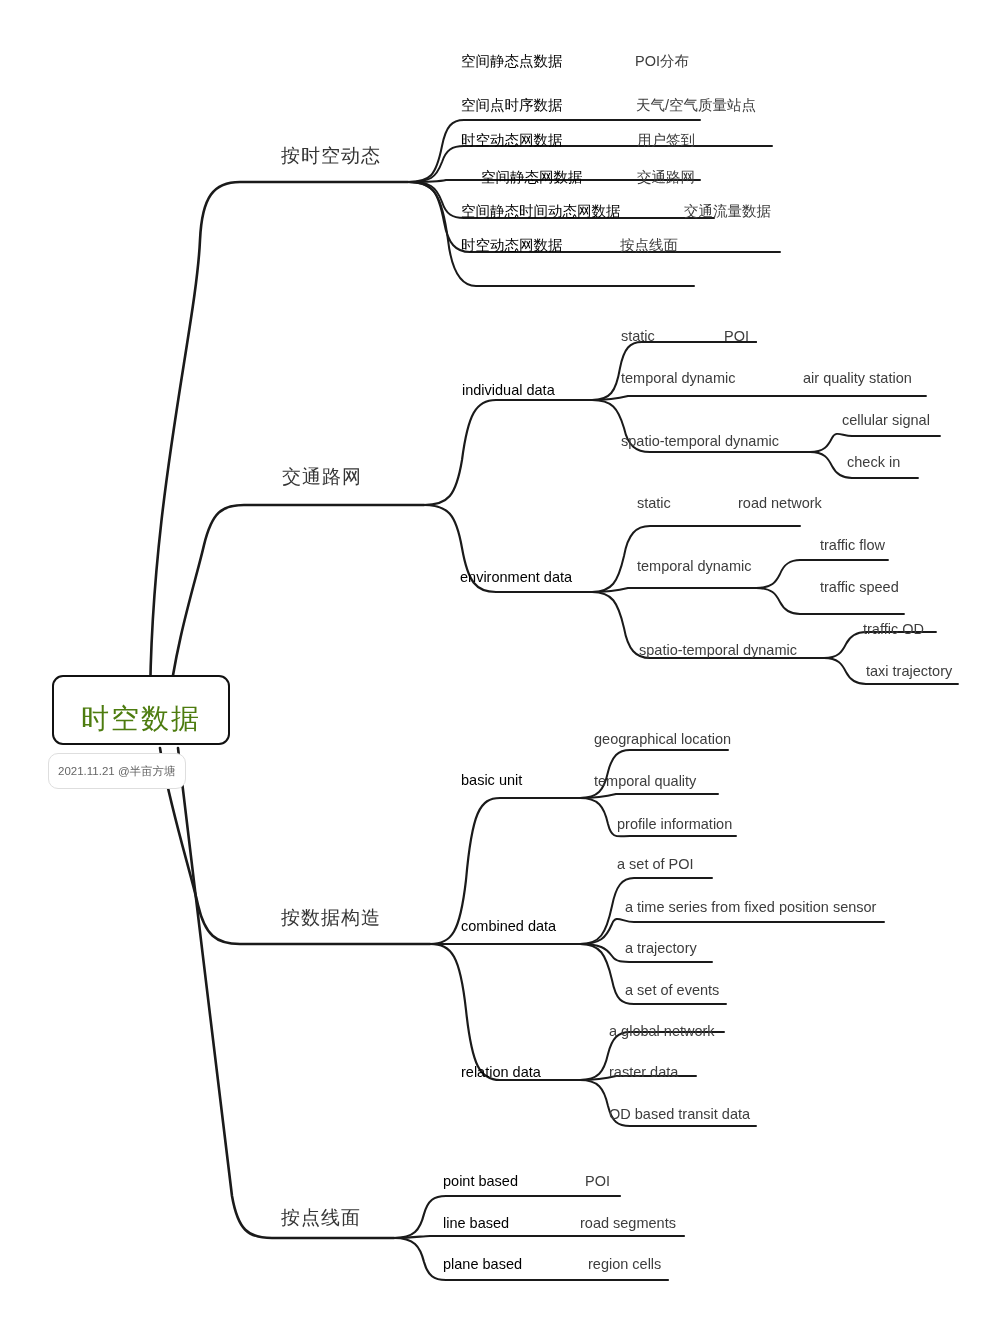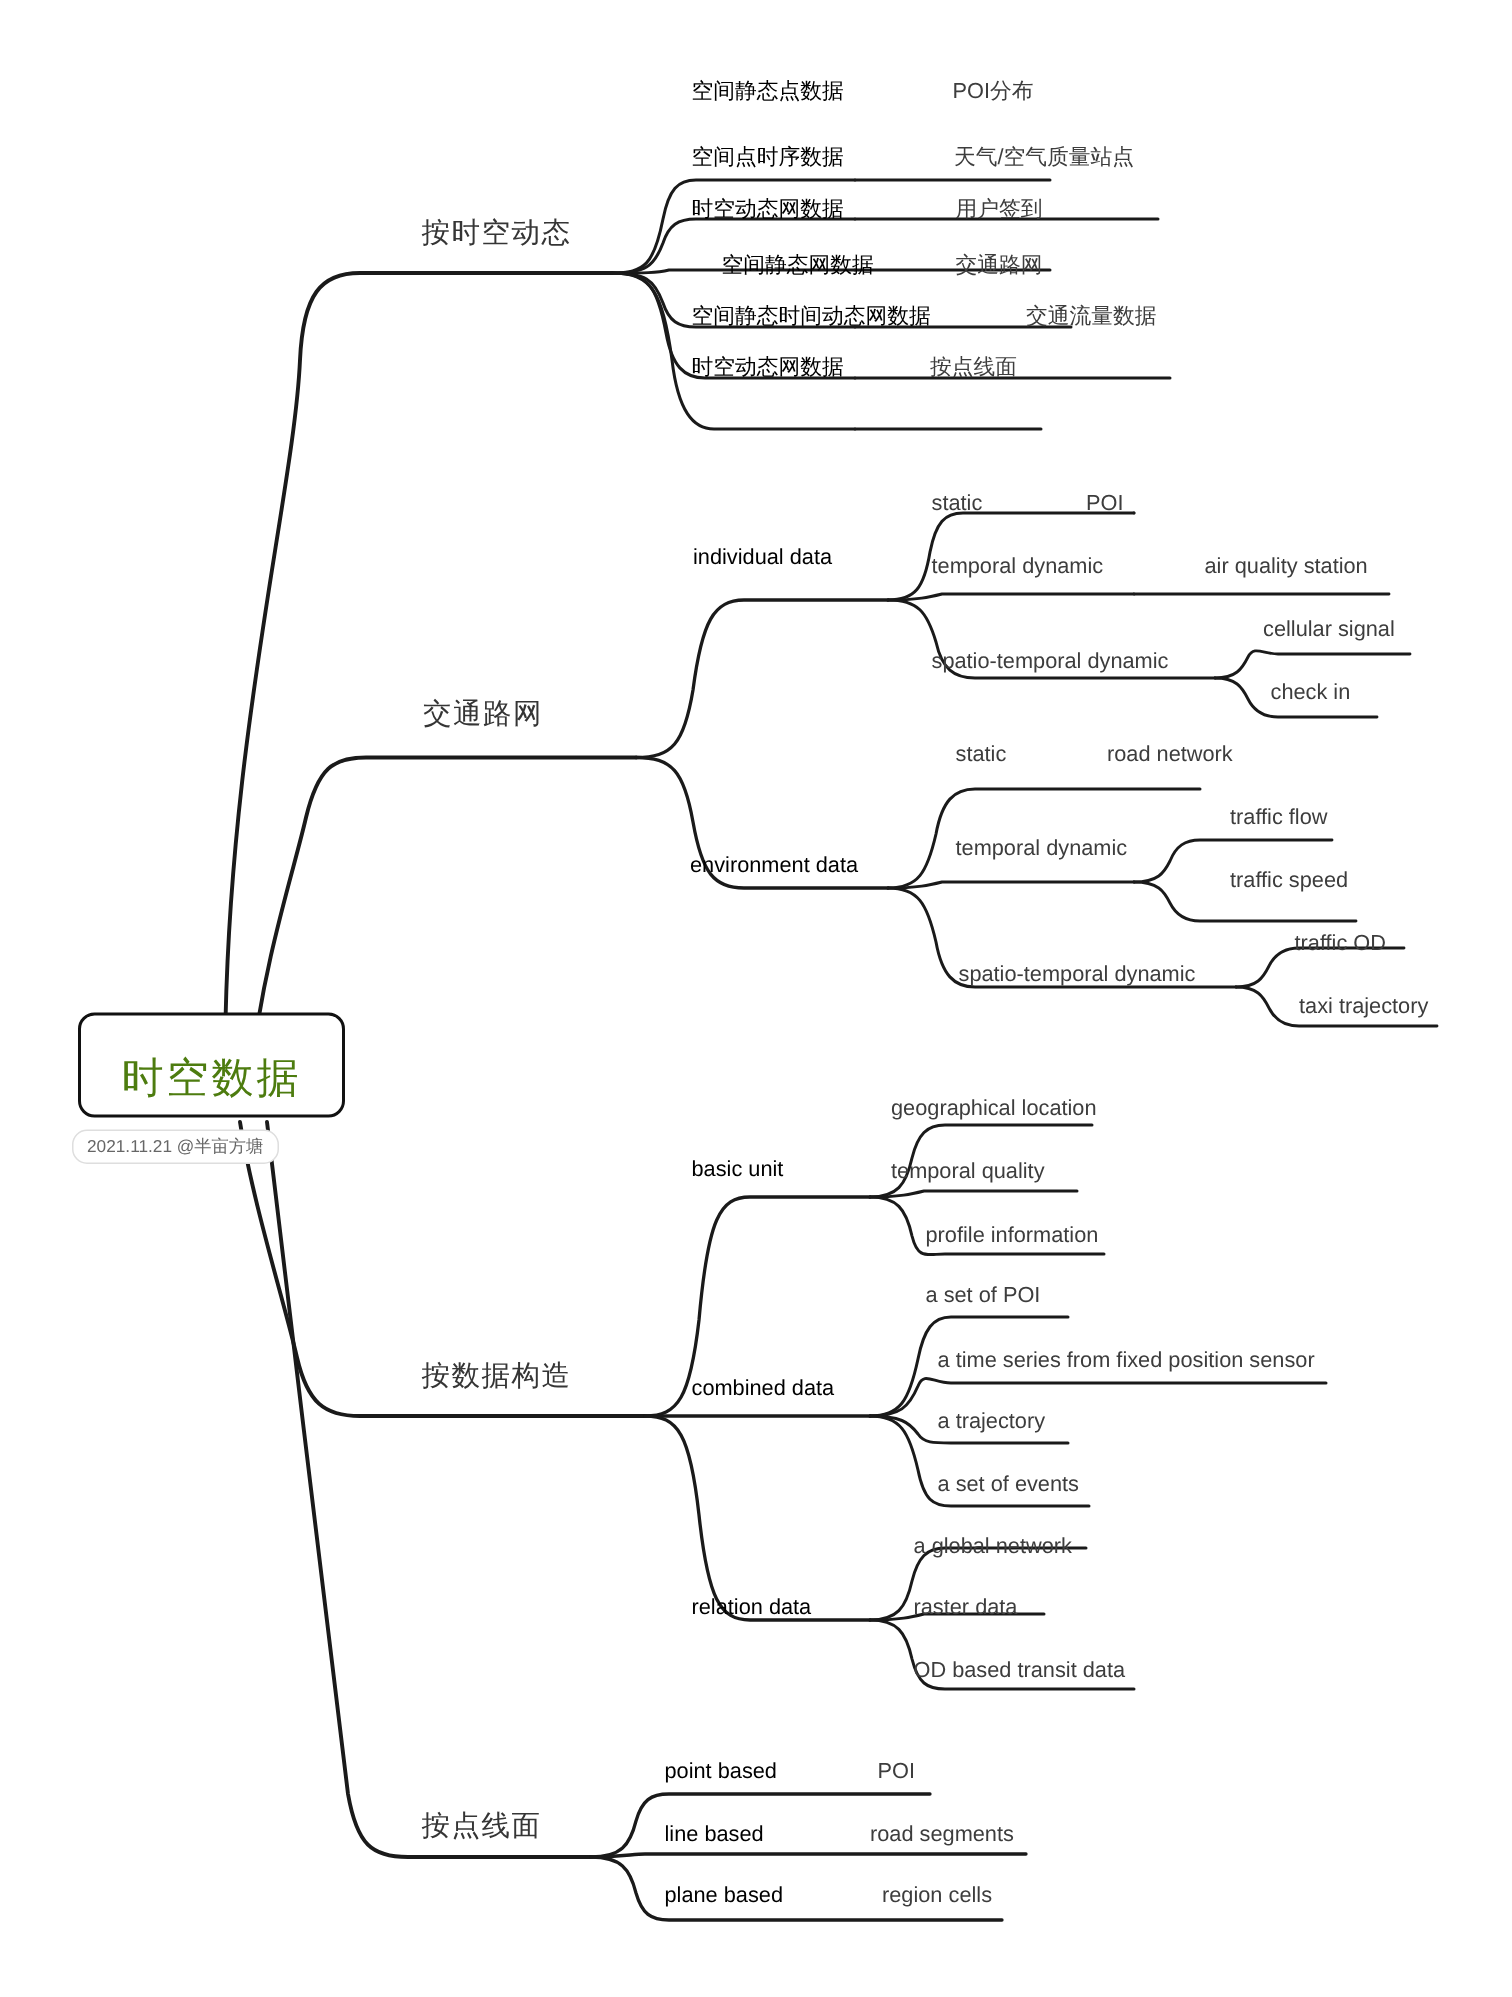--- a/index.html
+++ b/index.html
@@ -72,21 +72,21 @@
     font-weight: normal;
     color: #4d7c0f;
     letter-spacing: 2px;
     line-height: 1;
     margin-top: 17px;
   }
   #root-badge {
     position: absolute;
     left: 48px;
     top: 753px;
-    height: 23px;
+    height: 36px;
     padding: 0 9px;
     box-sizing: border-box;
     border: 1px solid #dedede;
     border-radius: 10px;
     background: #ffffff;
     display: flex;
     align-items: center;
     font-size: 11.5px;
     color: #666666;
     white-space: nowrap;
@@ -220,21 +220,21 @@
   <div class="node-label lvl3" style="left:637px; top:170px;">交通路网</div>
 
   <div class="node-label lvl2" style="left:461px; top:204px;">空间静态时间动态网数据</div>
   <div class="node-label lvl3" style="left:684px; top:204px;">交通流量数据</div>
 
   <div class="node-label lvl2" style="left:461px; top:238px;">时空动态网数据</div>
   <div class="node-label lvl3" style="left:620px; top:238px;">按点线面</div>
 
   <div class="node-label lvl1" style="left:282px; top:467px;">交通路网</div>
 
-  <div class="node-label lvl2" style="left:462px; top:365px;text-align:right;">individual data</div>
+  <div class="node-label lvl2" style="left:462px; top:383px;text-align:right;">individual data</div>
 
   <div class="node-label lvl3" style="left:621px; top:329px;">static</div>
   <div class="node-label lvl4" style="left:724px; top:329px;">POI</div>
 
   <div class="node-label lvl3" style="left:621px; top:371px;">temporal dynamic</div>
   <div class="node-label lvl4" style="left:803px; top:371px;">air quality station</div>
 
   <div class="node-label lvl3" style="left:621px; top:434px;">spatio-temporal dynamic</div>
   <div class="node-label lvl4" style="left:842px; top:413px;">cellular signal</div>
   <div class="node-label lvl4" style="left:847px; top:455px;">check in</div>

